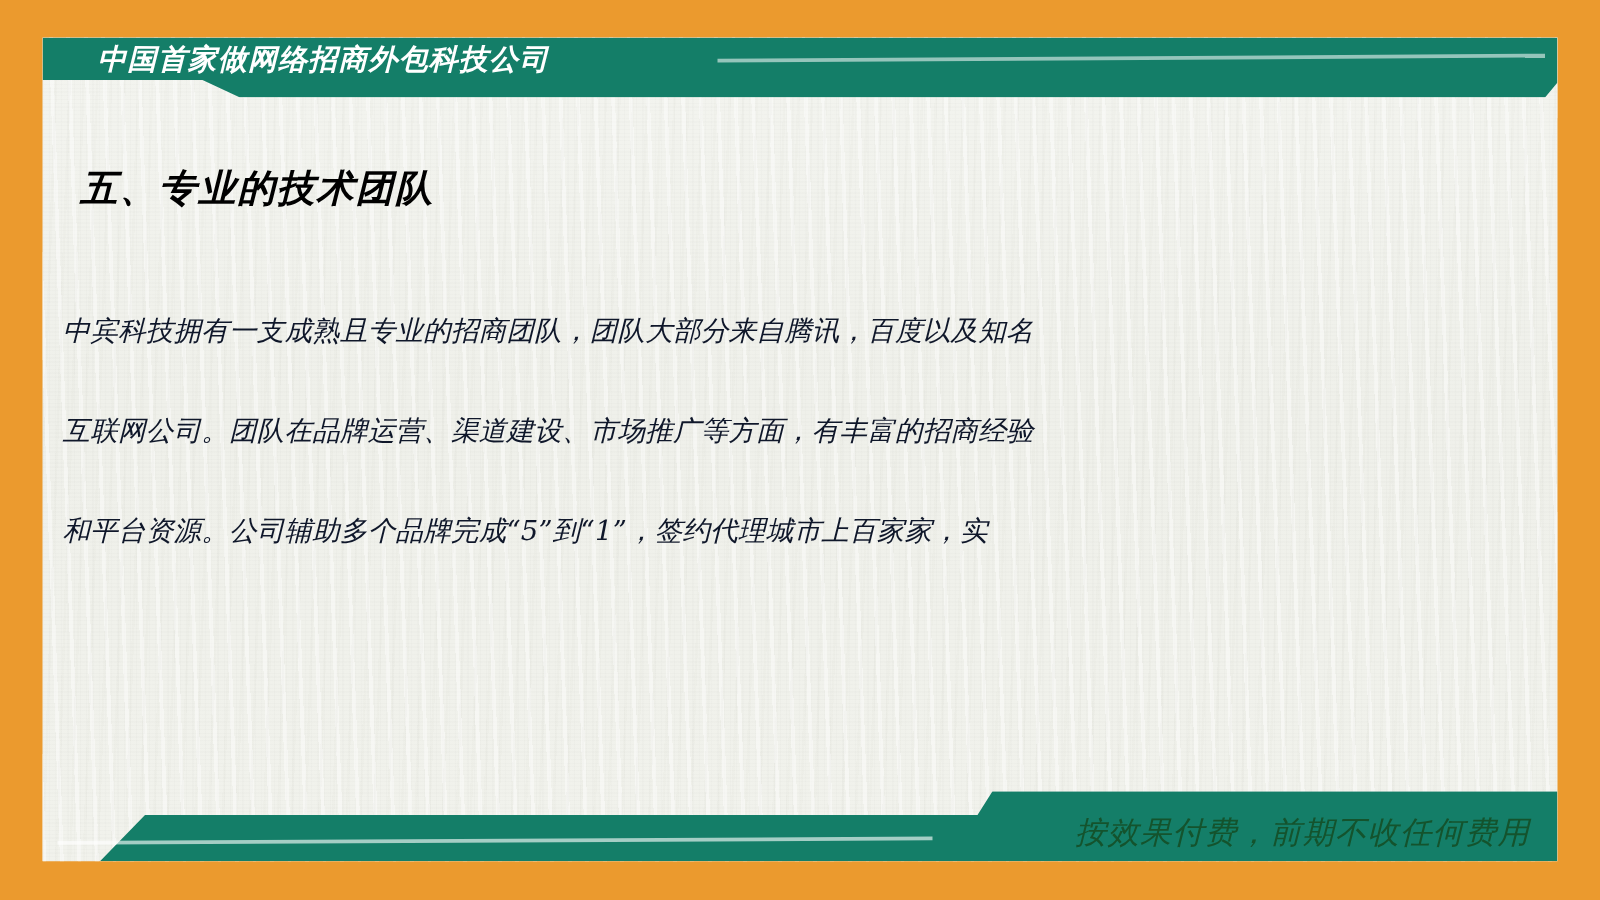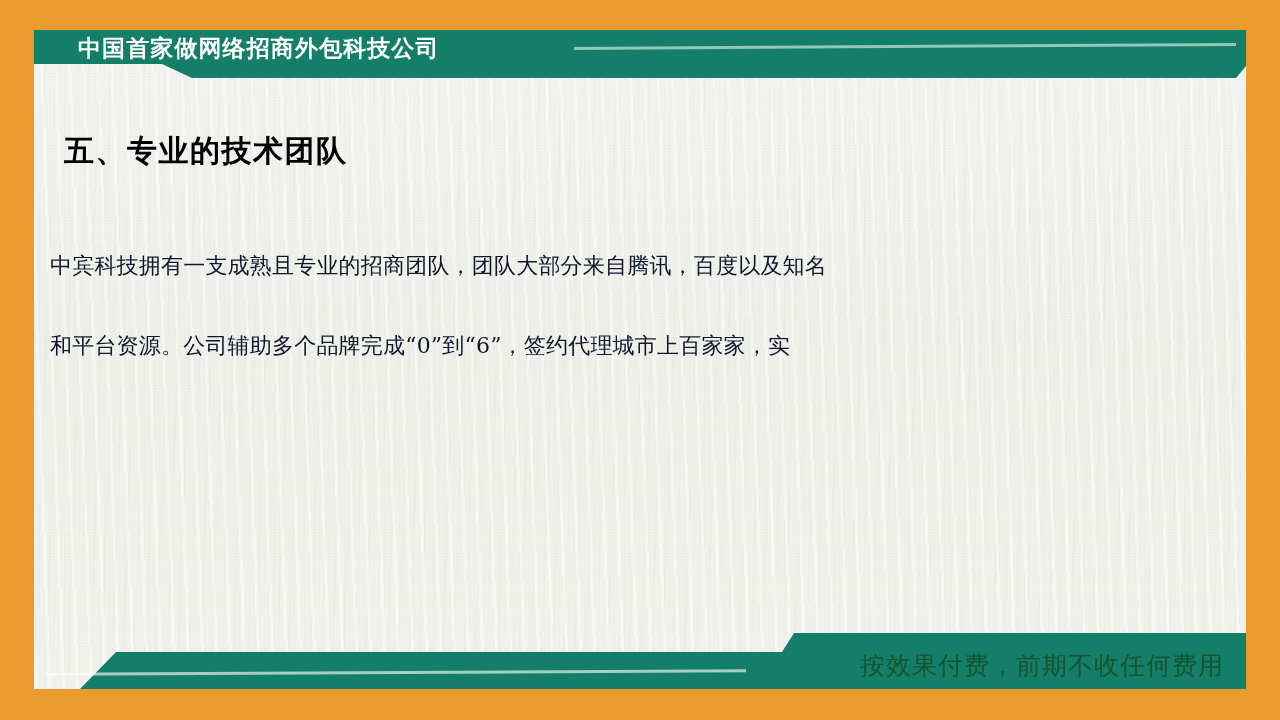--- a/index.html
+++ b/index.html
@@ -7,20 +7,21 @@
     padding: 0;
     background: #ffffff;
   }
   #slide {
     position: relative;
     width: 1280px;
     height: 720px;
     overflow: hidden;
     background: #eb9a2e;
     font-family: "Liberation Sans", "DejaVu Sans", sans-serif;
+    font-style: italic;
   }
 
   
   .canvas {
     position: absolute;
     left: 34px;
     top: 30px;
     width: 1212px;
     height: 659px;
     background:
@@ -193,21 +194,22 @@
   <div class="header-wrap">
     <div class="header-main"></div>
     <div class="header-hairline"></div>
     <div class="header-title">中国首家做网络招商外包科技公司</div>
   </div>
 
   <div class="heading">五、专业的技术团队</div>
 
   <div class="body-copy">
     <p>中宾科技拥有一支成熟且专业的招商团队，团队大部分来自腾讯，百度以及知名</p>
-    <p>和平台资源。公司辅助多个品牌完成“0”到“6”，签约代理城市上百家家，实</p>
+    <p>互联网公司。团队在品牌运营、渠道建设、市场推广等方面，有丰富的招商经验</p>
+    <p>和平台资源。公司辅助多个品牌完成“5”到“1”，签约代理城市上百家家，实</p>
   </div>
 
   <div class="footer-wrap">
     <div class="footer-main"></div>
     <div class="footer-hairline"></div>
     <div class="footer-text">按效果付费，前期不收任何费用</div>
   </div>
 
 </div>
 

